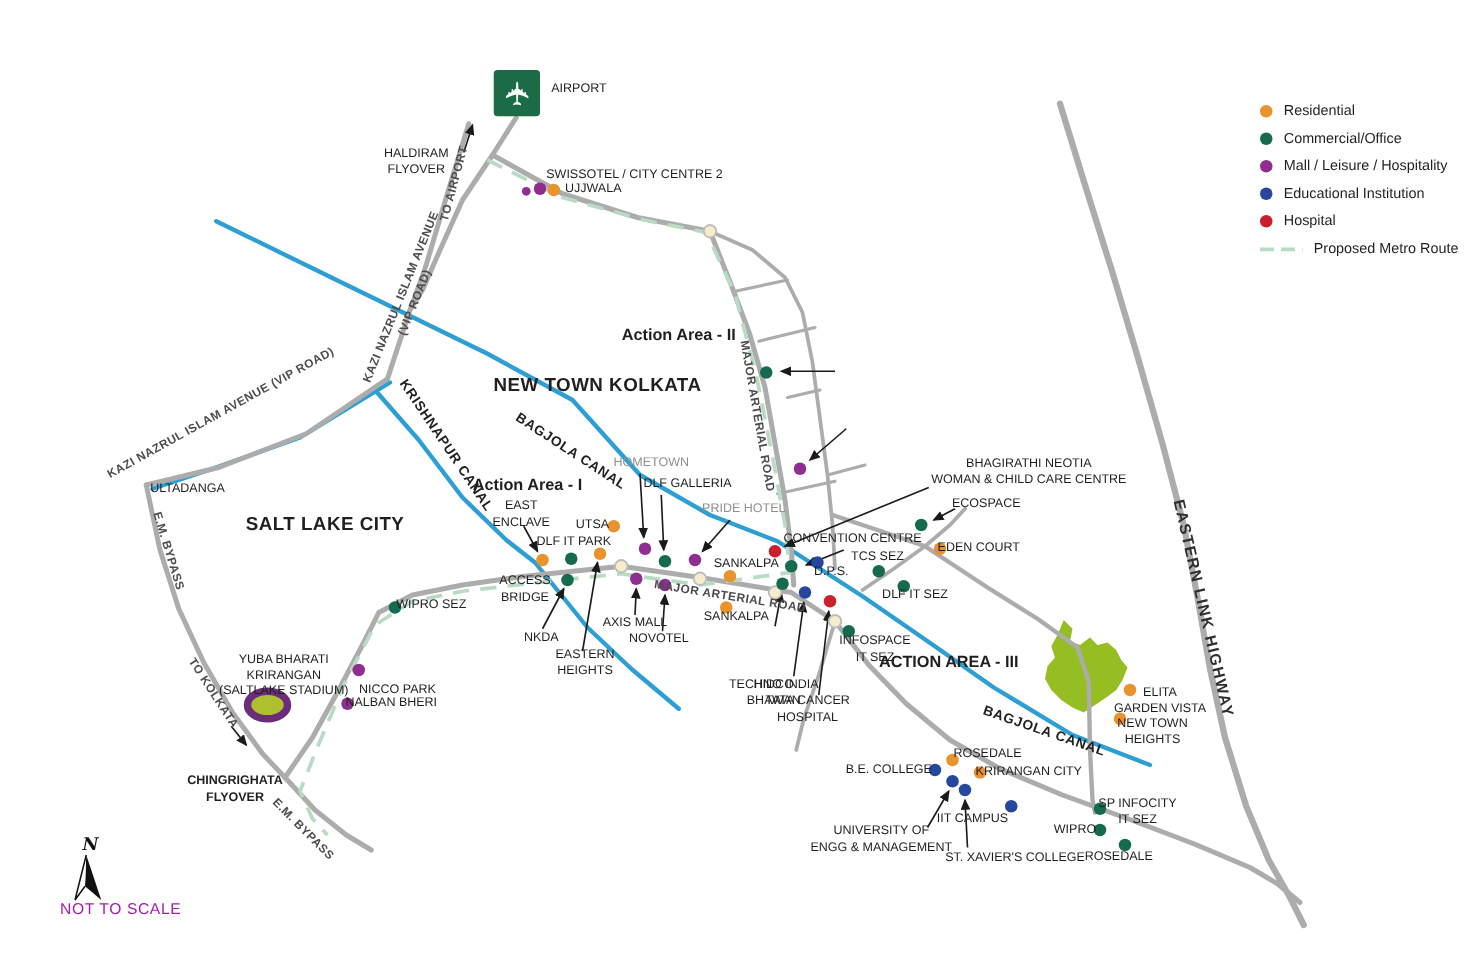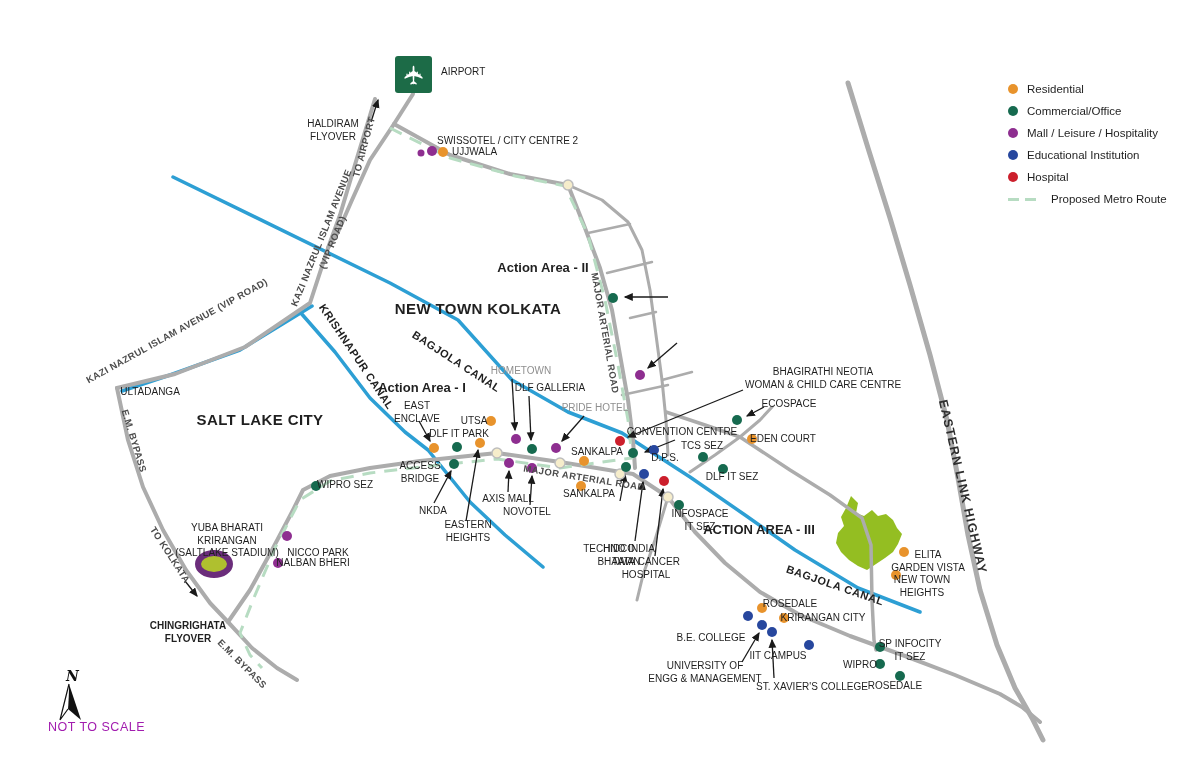--- a/index.html
+++ b/index.html
@@ -189,21 +189,21 @@
       <div class="map-label region-sm" style="left: 759px; top: 530px; transform: translate(-50%, -50%) rotate(0deg);">ACTION AREA - III</div>
       <div class="map-label poi" style="left: 700px; top: 520px; transform: translate(-50%, -50%) rotate(0deg);">INFOSPACE
 IT SEZ</div>
       <div class="map-label poi" style="left: 928px; top: 561px; transform: translate(-50%, -50%) rotate(0deg);">ELITA
 GARDEN VISTA</div>
       <div class="map-label poi" style="left: 922px; top: 586px; transform: translate(-50%, -50%) rotate(0deg);">NEW TOWN
 HEIGHTS</div>
       <div class="map-label canal" style="left: 835px; top: 586px; transform: translate(-50%, -50%) rotate(19deg);">BAGJOLA CANAL</div>
       <div class="map-label poi" style="left: 790px; top: 604px; transform: translate(-50%, -50%) rotate(0deg);">ROSEDALE</div>
       <div class="map-label poi" style="left: 823px; top: 618px; transform: translate(-50%, -50%) rotate(0deg);">KRIRANGAN CITY</div>
-      <div class="map-label poi" style="left: 711px; top: 638px; transform: translate(-50%, -50%) rotate(0deg); text-align: right;">B.E. COLLEGE</div>
+      <div class="map-label poi" style="left: 711px; top: 617px; transform: translate(-50%, -50%) rotate(0deg); text-align: right;">B.E. COLLEGE</div>
       <div class="map-label poi" style="left: 778px; top: 656px; transform: translate(-50%, -50%) rotate(0deg); text-align: right;">IIT CAMPUS</div>
       <div class="map-label poi" style="left: 705px; top: 672px; transform: translate(-50%, -50%) rotate(0deg);">UNIVERSITY OF
 ENGG &amp; MANAGEMENT</div>
       <div class="map-label poi" style="left: 812px; top: 687px; transform: translate(-50%, -50%) rotate(0deg);">ST. XAVIER'S COLLEGE</div>
       <div class="map-label poi" style="left: 910px; top: 650px; transform: translate(-50%, -50%) rotate(0deg);">SP INFOCITY
 IT SEZ</div>
       <div class="map-label poi" style="left: 860px; top: 665px; transform: translate(-50%, -50%) rotate(0deg);">WIPRO</div>
       <div class="map-label poi" style="left: 895px; top: 686px; transform: translate(-50%, -50%) rotate(0deg);">ROSEDALE</div>
       <div class="map-label road-big" style="left: 962px; top: 487px; transform: translate(-50%, -50%) rotate(77deg);">EASTERN LINK HIGHWAY</div>
       <div class="map-label poi" style="left: 345px; top: 485px; transform: translate(-50%, -50%) rotate(0deg);">WIPRO SEZ</div>

